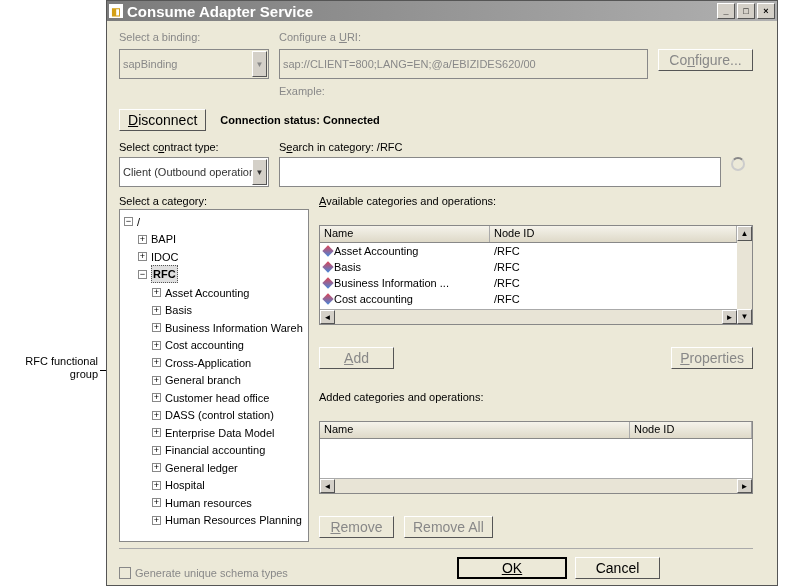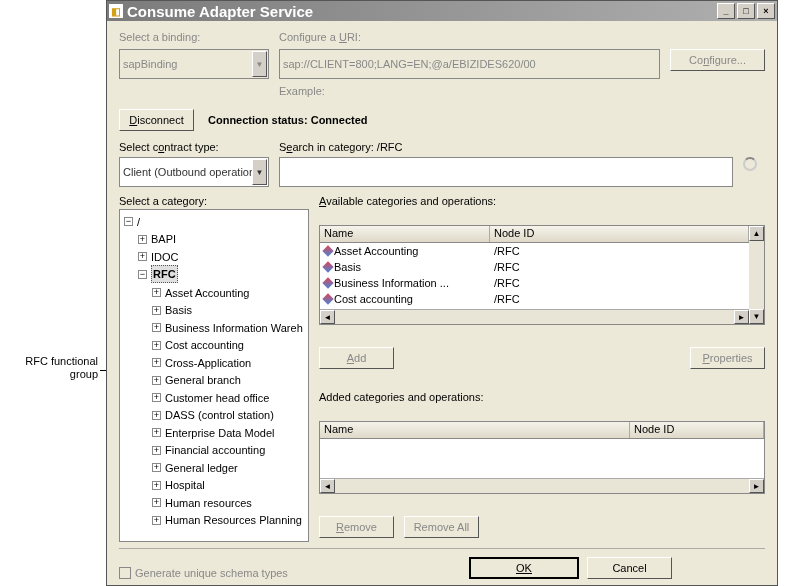--- a/index.html
+++ b/index.html
@@ -73,21 +73,21 @@
     border-bottom-color: #555;
     display: inline-flex;
     align-items: center;
     justify-content: center;
     font-size: 9px;
     font-family: "Marlett", sans-serif;
     color: #000;
   }
   .client {
     flex: 1;
-    padding: 10px 12px 6px 12px;
+    padding: 10px 24px 6px 12px;
     display: flex;
     flex-direction: column;
     overflow: hidden;
     justify-content: space-between;
   }
   .lbl { color: #000; }
   .lbl.disabled { color: #888; }
   .underline-key { text-decoration: underline; }
   .textbox, .combo {
     height: 30px;
@@ -119,21 +119,21 @@
     font-size: 8px;
   }
   .btn {
     height: 22px;
     min-width: 75px;
     padding: 0 8px;
     background: #ece9d8;
     border: 1px solid #fff;
     border-right-color: #555;
     border-bottom-color: #555;
-    font-size: 11px;
+    font-size: 14px;
     cursor: default;
     display: inline-flex;
     align-items: center;
     justify-content: center;
   }
   .btn.disabled { color: #888; }
   .btn.default { border: 2px solid #000; padding: 0 7px; text-decoration: underline; }
   .section-top {
     display: grid;
     grid-template-columns: 150px 1fr 95px;

